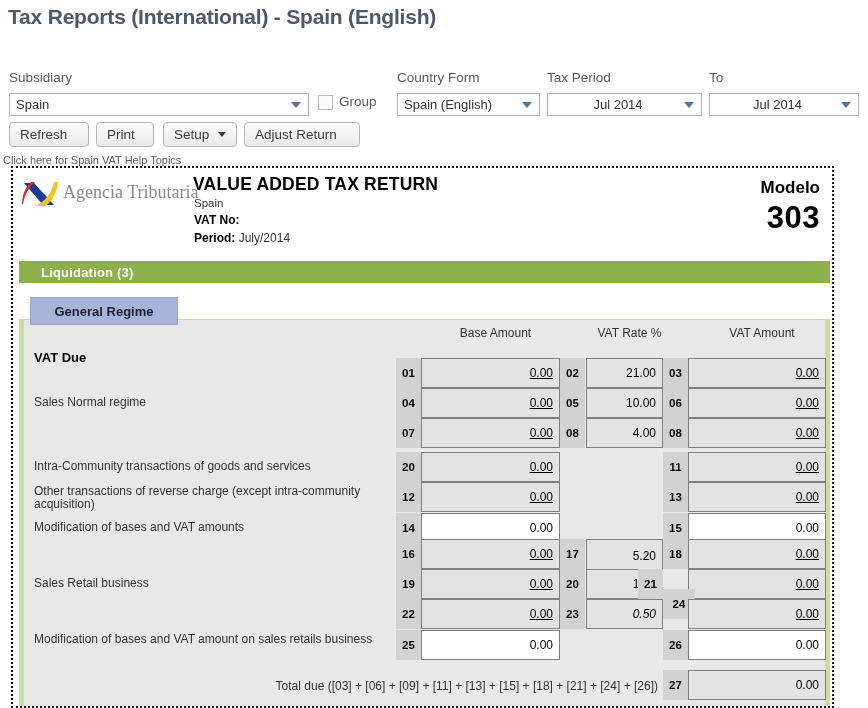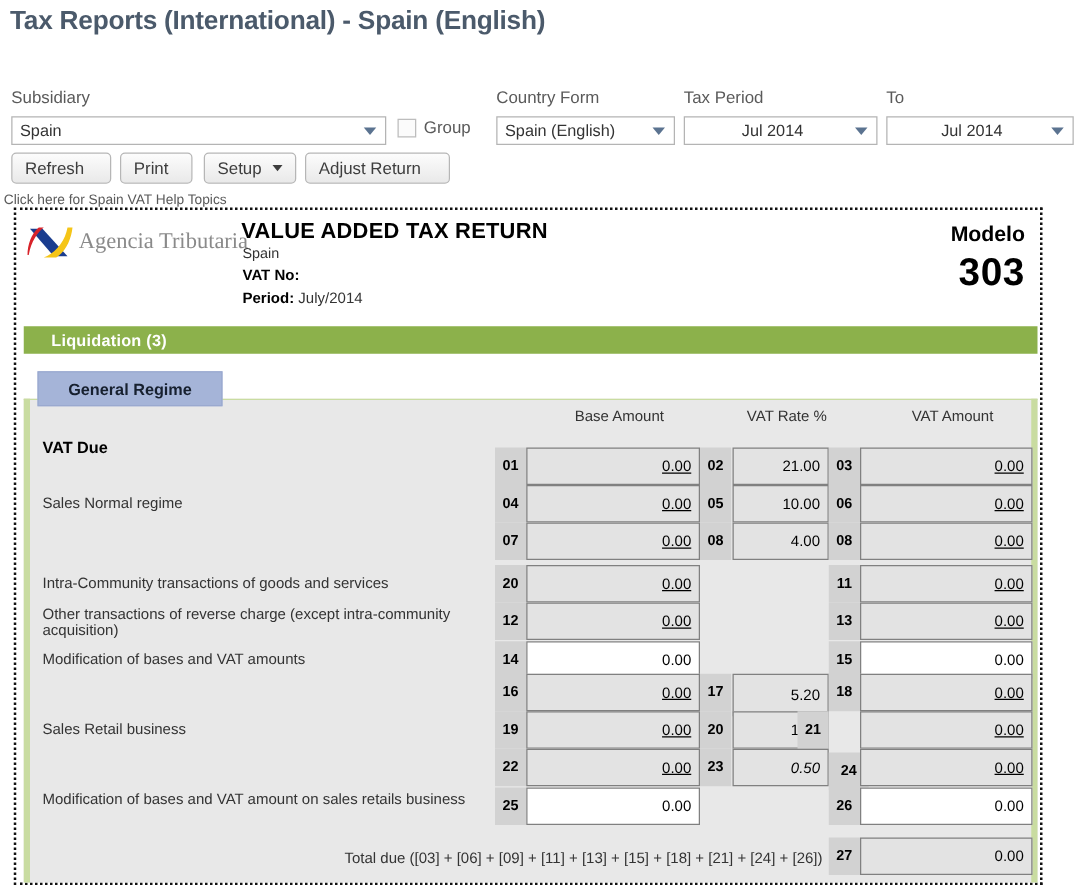--- a/index.html
+++ b/index.html
@@ -458,21 +458,21 @@
         <div class="numtag" style="left: 614px; top: 249px; width: 25px; height: 30px;">21</div>
         <div class="cell" style="left: 664px; top: 249px; width: 138px; height: 30px;">
           <span class="lnk">0.00</span>
         </div>
         <div class="numtag" style="left: 372px; top: 279px; width: 25px; height: 30px;">22</div>
         <div class="cell" style="left: 397px; top: 279px; width: 139px; height: 30px;">
           <span class="lnk">0.00</span>
         </div>
         <div class="numtag" style="left: 536px; top: 279px; width: 25px; height: 30px;">23</div>
         <div class="cell" style="left: 562px; top: 279px; width: 77px; height: 30px; font-style: italic;">0.50</div>
-        <div class="numtag" style="left: 639px; top: 282px; width: 32px; height: 30px;">24</div>
+        <div class="numtag" style="left: 639px; top: 269px; width: 32px; height: 30px;">24</div>
         <div class="cell" style="left: 664px; top: 279px; width: 138px; height: 30px;">
           <span class="lnk">0.00</span>
         </div>
         <div class="row-label" style="left: 10px; width: 362px; top: 313px;">Modification of bases and VAT amount on sales retails business</div>
         <div class="numtag" style="left: 372px; top: 310px; width: 25px; height: 30px;">25</div>
         <div class="cell editable" style="left: 397px; top: 310px; width: 139px; height: 30px;">0.00</div>
         <div class="numtag" style="left: 639px; top: 310px; width: 25px; height: 30px;">26</div>
         <div class="cell editable" style="left: 664px; top: 310px; width: 138px; height: 30px;">0.00</div>
         <div class="numtag" style="left: 639px; top: 350px; width: 25px; height: 30px;">27</div>
         <div class="cell editable" style="left: 664px; top: 350px; width: 138px; height: 30px; background: rgb(227, 227, 227);">0.00</div>

